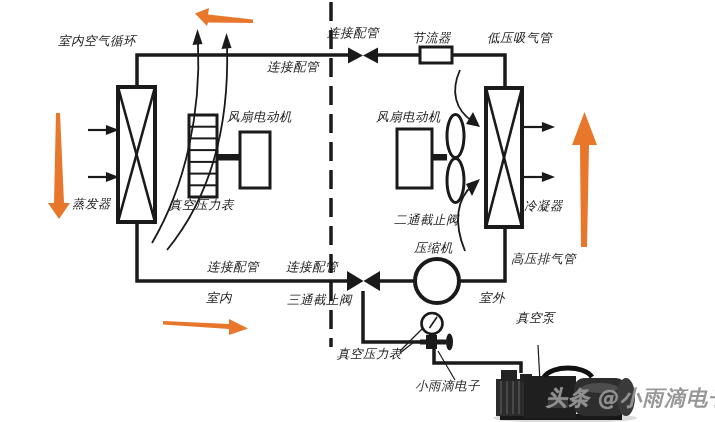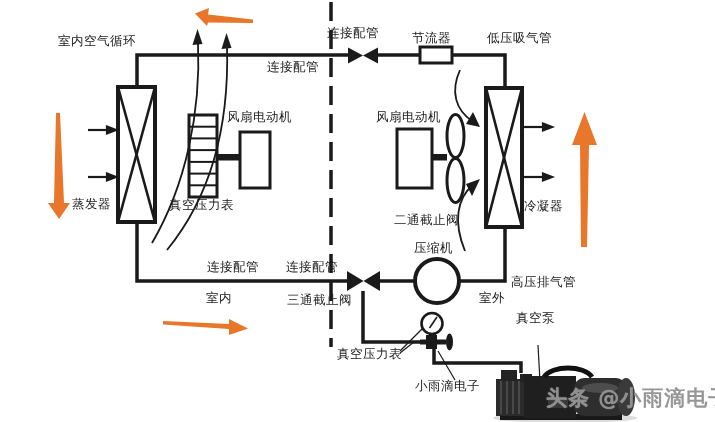--- a/index.html
+++ b/index.html
@@ -1,21 +1,21 @@
 <!DOCTYPE html>
 <html><head>
 <meta charset="utf-8">
 <style>
   html,body{margin:0;padding:0;}
   body{
     width:715px;height:422px;position:relative;overflow:hidden;
     background:#ffffff;
     font-family:"DejaVu Sans","Liberation Sans",sans-serif;
   }
-  .stage{position:absolute;inset:0;width:715px;height:328px;}
+  .stage{position:absolute;inset:0;width:715px;height:328px;font-style:italic;}
   svg.linework{position:absolute;left:0;top:0;}
   .lbl{
     position:absolute;color:#1a1a1a;font-size:12.5px;line-height:13px;
     white-space:nowrap;letter-spacing:0.5px;
   }
   .watermark{
     position:absolute;left:546px;top:384px;font-size:21px;font-weight:bold;
     color:rgba(142,142,142,0.92);letter-spacing:1px;white-space:nowrap;
     text-shadow:0 0 1px rgba(255,255,255,0.6);
   }
@@ -165,21 +165,21 @@
 <div class="lbl" style="left:487px;top:31px">低压吸气管</div>
 <div class="lbl" style="left:227px;top:110px">风扇电动机</div>
 <div class="lbl" style="left:376px;top:110px">风扇电动机</div>
 <div class="lbl" style="left:72px;top:197px">蒸发器</div>
 <div class="lbl" style="left:169px;top:198px">真空压力表</div>
 <div class="lbl" style="left:394px;top:213px">二通截止阀</div>
 <div class="lbl" style="left:524px;top:199px">冷凝器</div>
 <div class="lbl" style="left:207px;top:260px">连接配管</div>
 <div class="lbl" style="left:286px;top:260px">连接配管</div>
 <div class="lbl" style="left:414px;top:241px">压缩机</div>
-<div class="lbl" style="left:511px;top:275px">高压排气管</div>
+<div class="lbl" style="left:511px;top:252px">高压排气管</div>
 <div class="lbl" style="left:206px;top:291px">室内</div>
 <div class="lbl" style="left:287px;top:293px">三通截止阀</div>
 <div class="lbl" style="left:479px;top:291px">室外</div>
 <div class="lbl" style="left:337px;top:347px">真空压力表</div>
 <div class="lbl" style="left:415px;top:379px">小雨滴电子</div>
 <div class="lbl" style="left:516px;top:311px">真空泵</div>
 
 <div class="watermark">头条 @小雨滴电子</div>
 
 </div>

